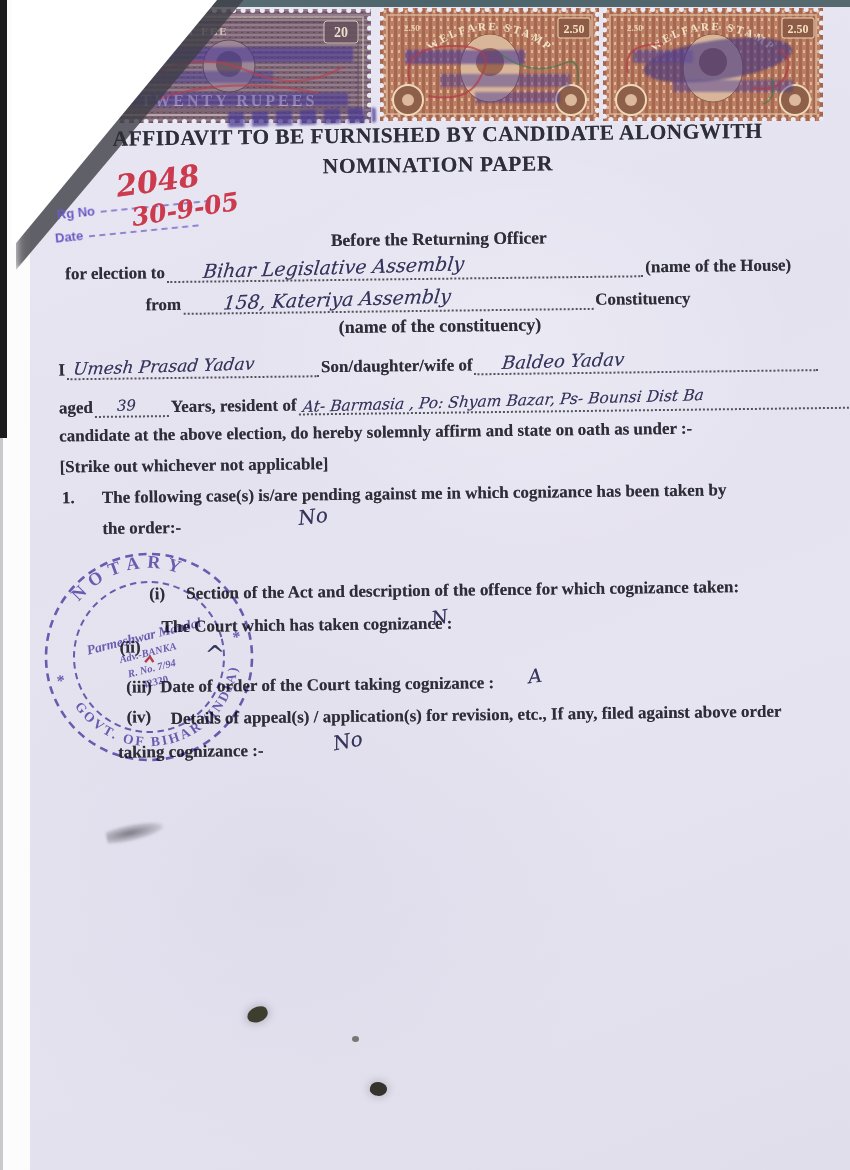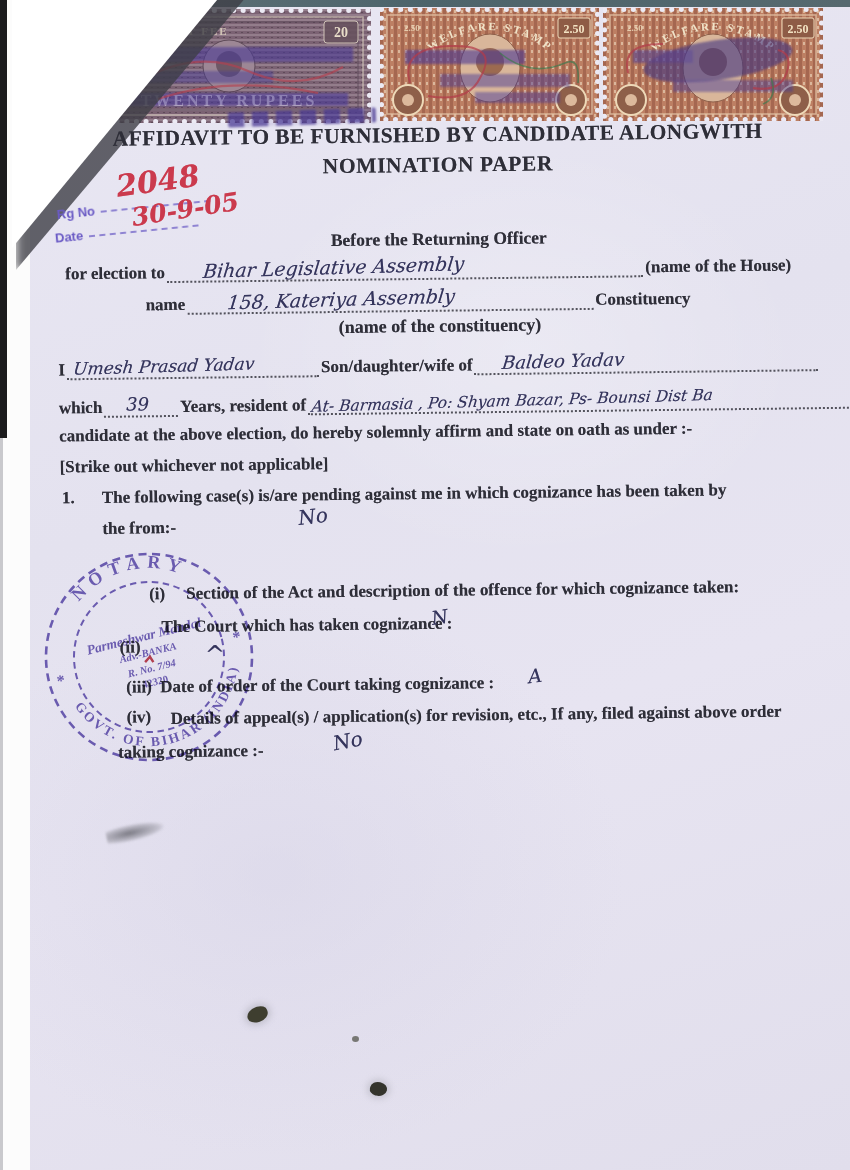--- a/index.html
+++ b/index.html
@@ -177,58 +177,58 @@
 
     <div class="row" style="left:68px;top:252px;width:726px;height:28px">
       <span>for election to</span>
       <span class="dotl">
         <span class="hw hw-on" style="left:36px;font-size:19px;transform:rotate(-1deg) skewX(-8deg)">Bihar Legislative Assembly</span>
       </span>
       <span>(name of the House)</span>
     </div>
 
     <div class="row" style="left:148px;top:284px;width:545px;height:28px">
-      <span>name</span>
+      <span>from</span>
       <span class="dotl">
         <span class="hw hw-on" style="left:40px;font-size:19px;transform:rotate(-1deg) skewX(-8deg)">158, Kateriya Assembly</span>
       </span>
       <span>Constituency</span>
     </div>
 
     <div class="line ctr" style="left:72px;top:316px;width:740px;font-size:18px">(name of the constituency)</div>
 
     <div class="row" style="left:60px;top:348px;width:762px;height:28px">
       <span>I</span>
       <span class="dotfix" style="width:252px">
         <span class="hw hw-on" style="left:6px;font-size:17px;transform:rotate(-1deg) skewX(-8deg)">Umesh Prasad Yadav</span>
       </span>
       <span>Son/daughter/wife of</span>
       <span class="dotl">
         <span class="hw hw-on" style="left:28px;font-size:18px;transform:rotate(-1deg) skewX(-8deg)">Baldeo Yadav</span>
       </span>
     </div>
 
     <div class="row" style="left:60px;top:386px;width:800px;height:28px">
-      <span>which</span>
+      <span>aged</span>
       <span class="dotfix" style="width:74px">
-        <span class="hw hw-on" style="left:22px;font-size:18px">39</span>
+        <span class="hw hw-on" style="left:22px;font-size:15px">39</span>
       </span>
       <span>Years, resident of</span>
       <span class="dotl">
         <span class="hw hw-on" style="left:4px;font-size:15.5px;transform:rotate(-1deg) skewX(-8deg)">At- Barmasia , Po: Shyam Bazar, Ps- Bounsi Dist Ba</span>
       </span>
     </div>
 
     <div class="line" style="left:60px;top:422px;font-size:17px">candidate at the above election, do hereby solemnly affirm and state on oath as under :-</div>
 
     <div class="line" style="left:60px;top:453px;font-size:17px">[Strike out whichever not applicable]</div>
 
     <div class="line" style="left:62px;top:484px">1.</div>
     <div class="line" style="left:102px;top:484px">The following case(s) is/are pending against me in which cognizance has been taken by</div>
-    <div class="line" style="left:102px;top:515px">the from:-</div>
+    <div class="line" style="left:102px;top:515px">the order:-</div>
     <span class="hw" style="position:absolute;left:298px;top:503px;font-size:20px;transform:rotate(-6deg)">No</span>
 
     <div class="line" style="left:148px;top:581px">(i)</div>
     <div class="line" style="left:185px;top:581px">Section of the Act and description of the offence for which cognizance taken:</div>
 
     <div class="line" style="left:118px;top:634px">(ii)</div>
     <div class="line" style="left:160px;top:614px">The Court which has taken cognizance :</div>
     <span class="hw" style="position:absolute;left:430px;top:606px;font-size:19px;transform:rotate(-8deg)">N</span>
     <span class="hw" style="position:absolute;left:203px;top:638px;font-size:24px">^</span>
 

